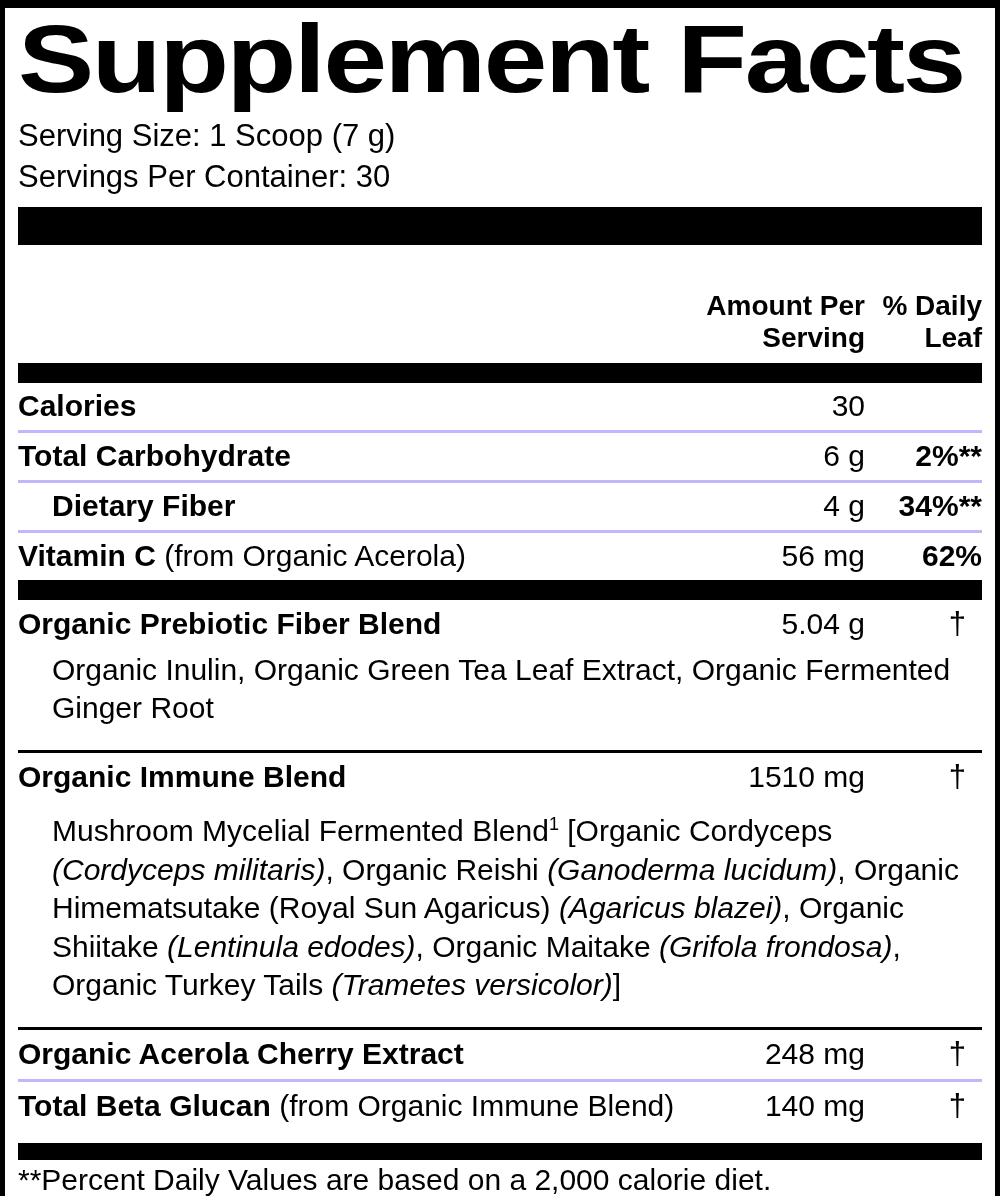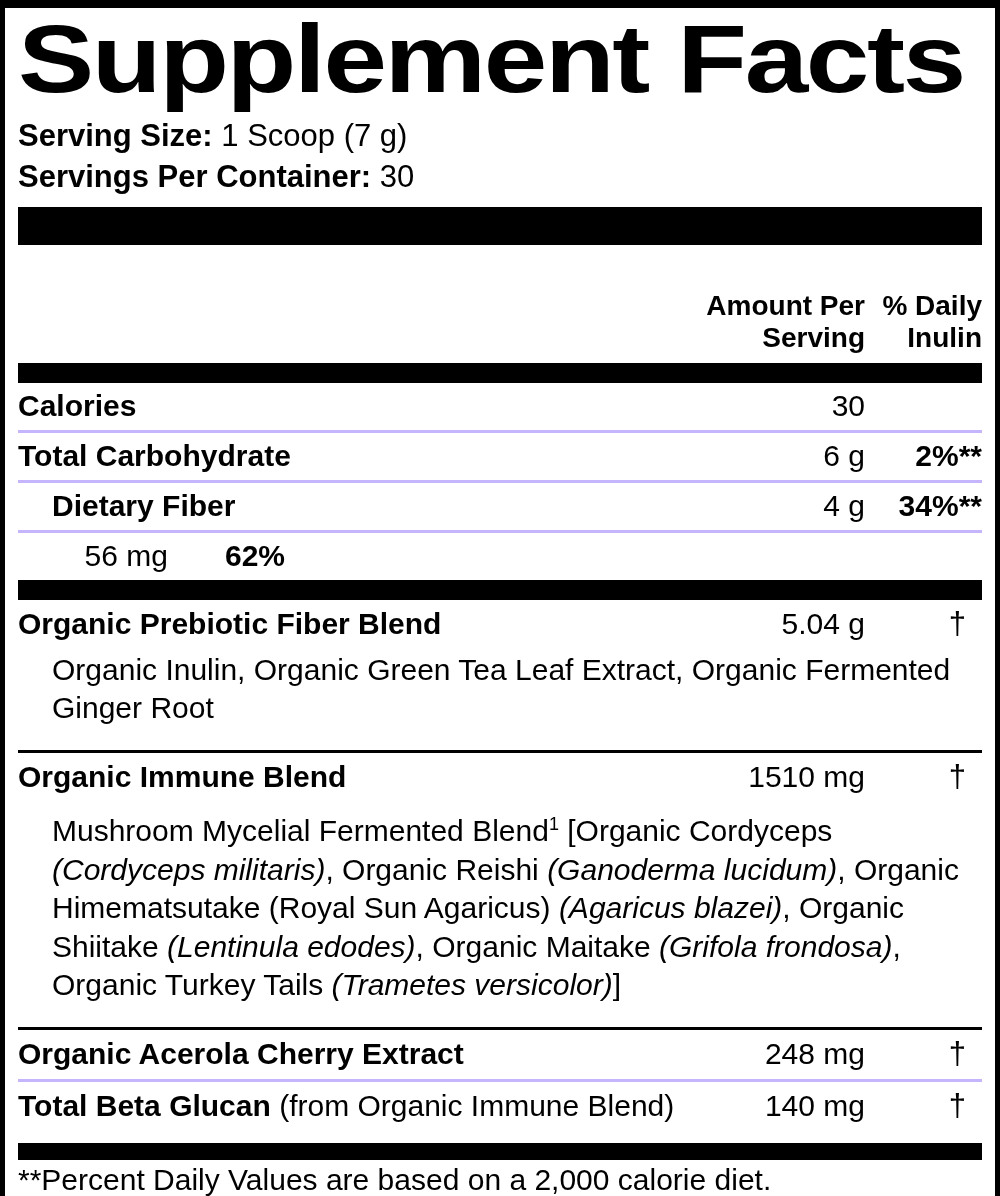--- a/index.html
+++ b/index.html
@@ -21,21 +21,21 @@
     font-size: 96px;
     font-weight: bold;
     letter-spacing: -2px;
     line-height: 0.94;
     margin: 6px 0 12px 0;
     white-space: nowrap;
     transform: scaleX(1.19);
     transform-origin: left center;
   }
   .sv { font-size: 31px; line-height: 1.3; }
-  .sv b { font-weight: bold; }
+  .sv b { font-weight: normal; }
   .bar { background: #000; }
   .bar-a { height: 38px; margin-top: 10px; }
   .bar-b { height: 20px; }
   .bar-c { height: 20px; }
   .bar-d { height: 17px; margin-top: 12px; }
   .hdr { display: flex; align-items: flex-end; font-size: 28px; font-weight: bold; line-height: 1.14; padding: 9px 0 9px; }
   .hdr .sp { flex: 1; }
   .hdr .amount { text-align: right; margin-left: 20px; }
   .hdr .dvh { width: 117px; text-align: right; margin-top: 36px; }
   .row { display: flex; align-items: baseline; font-size: 30px; padding: 6px 0 7px; border-bottom: 3px solid #c4b5fd; }
@@ -70,21 +70,21 @@
   <div class="bar bar-a"></div>
 
   <div class="hdr">
     <div class="sp"></div>
     <div class="amount">
       <span>Amount Per</span><br>
       <span>Serving</span>
     </div>
     <div class="dvh">
       <span>% Daily</span><br>
-      <span>Inulin</span>
+      <span>Leaf</span>
     </div>
   </div>
 
   <div class="bar bar-b"></div>
 
   <div class="row">
     <div class="nm"><span>Calories</span><span class="sfx"></span></div>
     <div class="amt">30</div>
     <div class="dv"></div>
   </div>
@@ -95,20 +95,21 @@
     <div class="dv">2%**</div>
   </div>
 
   <div class="row ind">
     <div class="nm"><span>Dietary Fiber</span><span class="sfx"></span></div>
     <div class="amt">4 g</div>
     <div class="dv">34%**</div>
   </div>
 
   <div class="row nb">
+    <div class="nm"><span>Vitamin C</span><span class="sfx"> (from Organic Acerola)</span></div>
     <div class="amt">56 mg</div>
     <div class="dv">62%</div>
   </div>
 
   <div class="bar bar-c"></div>
 
   <div class="group">
     <div class="row">
       <div class="nm"><span>Organic Prebiotic Fiber Blend</span></div>
       <div class="amt">5.04 g</div>

